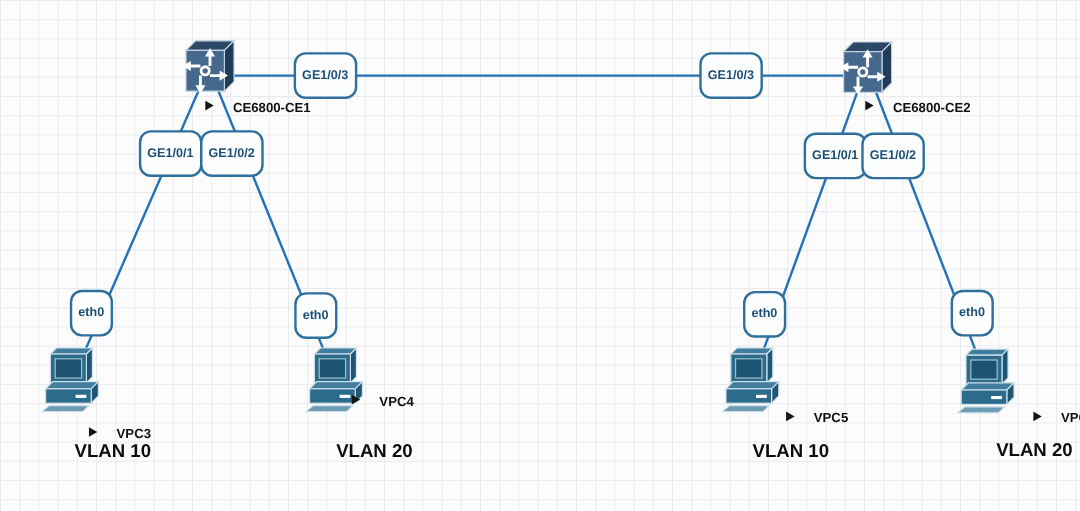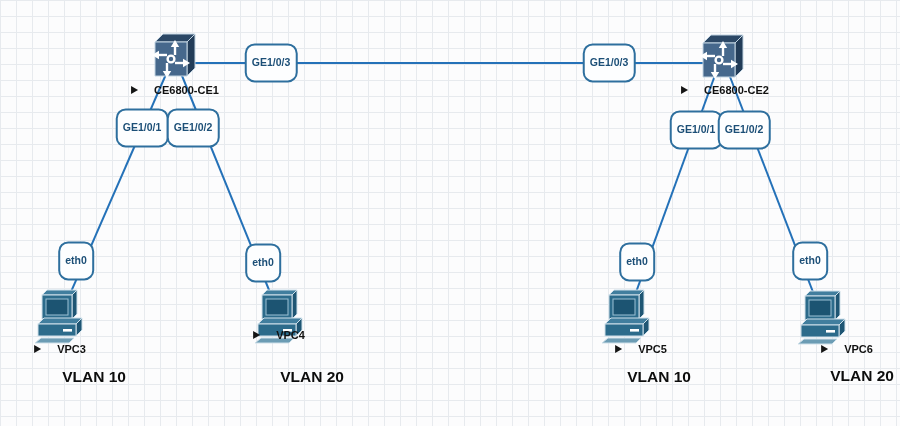--- a/index.html
+++ b/index.html
@@ -16,22 +16,22 @@
   .links line{stroke:#2471b8;stroke-width:2;}
   .node{position:absolute;}
   .pill{
     position:absolute;transform:translate(-50%,-50%);
     border:2px solid #2e6f9e;border-radius:10px;background:#fdfeff;
     color:#1c4f77;font-weight:bold;font-size:10.5px;line-height:1.25;
     padding:11px 5px;white-space:nowrap;z-index:3;
   }
   .nlabel{
     position:absolute;transform:translate(-50%,-50%);
-    display:flex;align-items:center;gap:16px;
-    font-weight:bold;font-size:11px;color:#111;white-space:nowrap;z-index:2;
+    display:flex;align-items:flex-start;gap:16px;
+    font-weight:bold;font-size:11px;color:#111;white-space:nowrap;z-index:2;margin-left:40px;
   }
   .tri{
     width:0;height:0;display:inline-block;
     border-left:7px solid #151515;
     border-top:4.5px solid transparent;
     border-bottom:4.5px solid transparent;
   }
   .vlan{
     position:absolute;transform:translate(-50%,-50%);
     font-weight:bold;font-size:15.5px;color:#0d0d0d;white-space:nowrap;z-index:2;margin-left:32px;
@@ -158,21 +158,21 @@
   </div>
 
   <div class="nlabel" style="left:175px;top:90px;">
     <span class="tri"></span>
     <span>CE6800-CE1</span>
   </div>
   <div class="nlabel" style="left:725px;top:90px;">
     <span class="tri"></span>
     <span>CE6800-CE2</span>
   </div>
-  <div class="nlabel" style="left:60px;top:349px;">
+  <div class="nlabel" style="left:60px;top:362px;">
     <span class="tri"></span>
     <span>VPC3</span>
   </div>
   <div class="nlabel" style="left:279px;top:335px;">
     <span class="tri"></span>
     <span>VPC4</span>
   </div>
   <div class="nlabel" style="left:641px;top:349px;">
     <span class="tri"></span>
     <span>VPC5</span>

